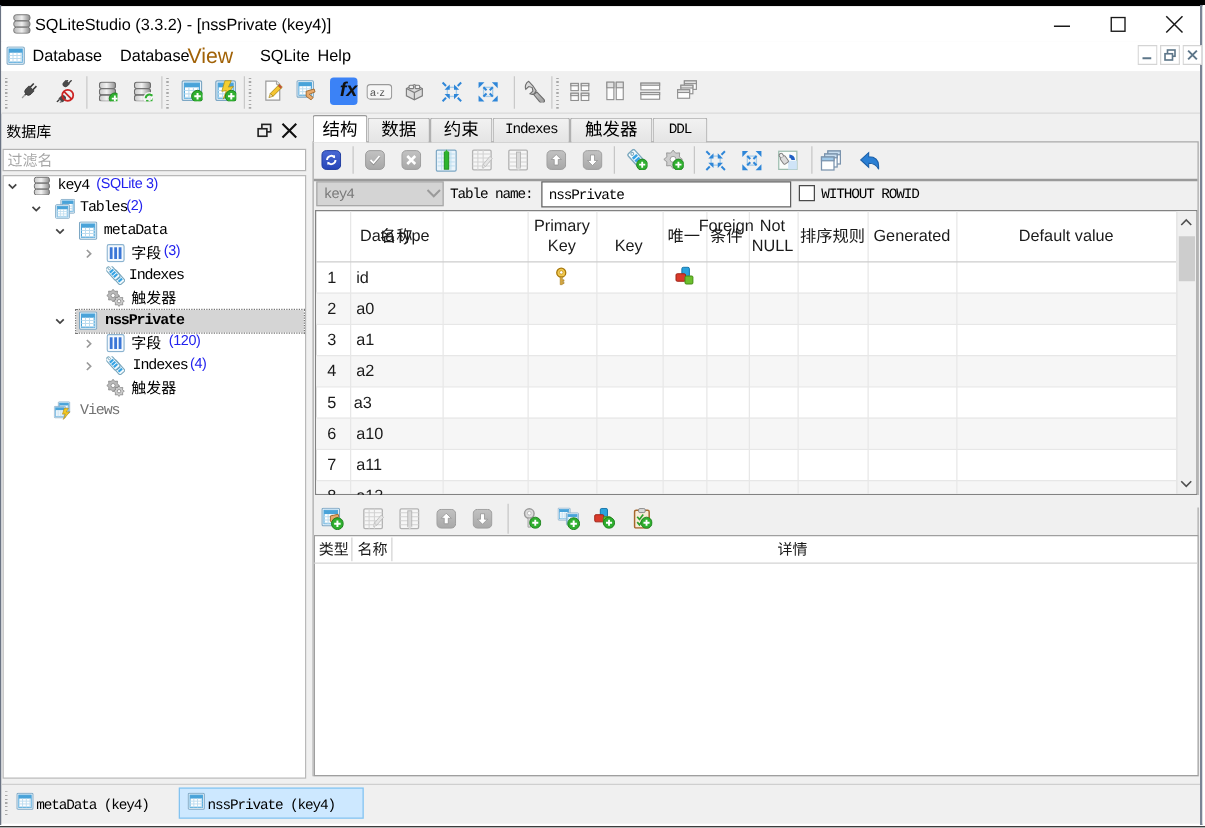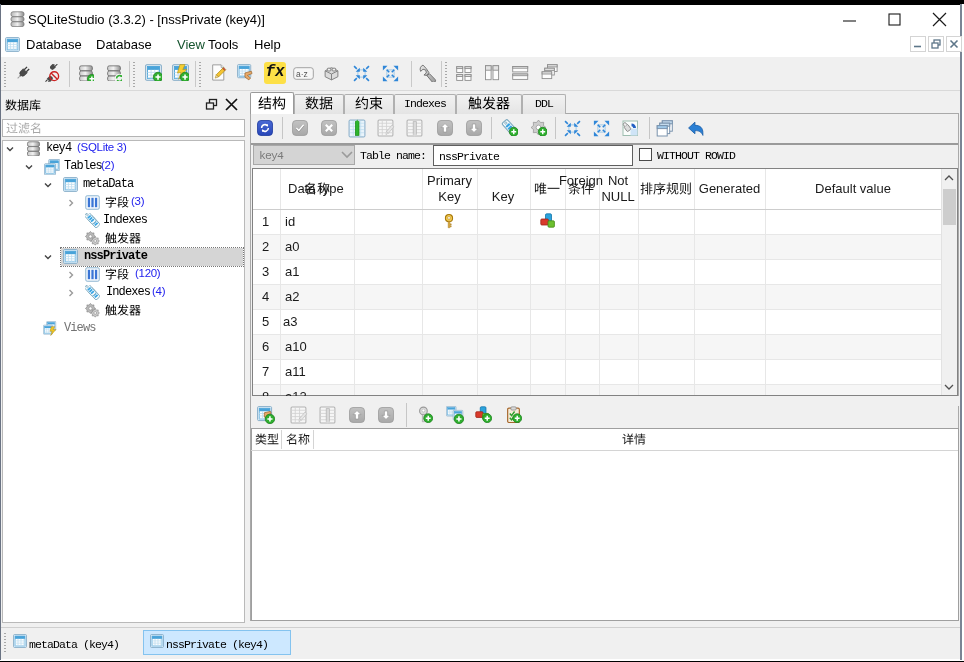--- a/index.html
+++ b/index.html
@@ -47,22 +47,22 @@
 <line x1="2.2" y1="7.4" x2="12.8" y2="7.4"></line>
       <line x1="2.2" y1="9.8" x2="12.8" y2="9.8"></line>
       <line x1="2.2" y1="12.2" x2="12.8" y2="12.2"></line>
 <line x1="5.4" y1="5.2" x2="5.4" y2="12.8"></line>
       <line x1="8.6" y1="5.2" x2="8.6" y2="12.8"></line>
       <line x1="11.8" y1="5.2" x2="11.8" y2="12.8"></line>
     </g>
   </svg>
 <div class="abs" style="left:26px;top:33px;height:24px;line-height:24px;font-size:13px;color:#000">Database</div>
 <div class="abs" style="left:96px;top:33px;height:24px;line-height:24px;font-size:13px;color:#000">Database</div>
-<div class="abs" style="left:177px;top:33px;height:24px;line-height:24px;font-size:13px;color:#14532d">View</div>
-<div class="abs" style="left:208px;top:33px;height:24px;line-height:24px;font-size:13px;color:#000">Tools</div>
+<div class="abs" style="left:150px;top:33px;height:24px;line-height:24px;font-size:17px;color:#a16207">View</div>
+<div class="abs" style="left:208px;top:33px;height:24px;line-height:24px;font-size:13px;color:#000">SQLite</div>
 <div class="abs" style="left:254px;top:33px;height:24px;line-height:24px;font-size:13px;color:#000">Help</div>
 <svg style="position:absolute;left:910px;top:36px" width="16" height="16" viewBox="0 0 16 16">
     <rect x="0.5" y="0.5" width="15" height="15" fill="#fff" stroke="#d4d4d4"></rect>
     <line x1="4" y1="10.5" x2="11" y2="10.5" stroke="#5d7689" stroke-width="1.6"></line>
   </svg>
 <svg style="position:absolute;left:928px;top:36px" width="16" height="16" viewBox="0 0 16 16">
     <rect x="0.5" y="0.5" width="15" height="15" fill="#fff" stroke="#d4d4d4"></rect>
     <g fill="none" stroke="#5d7689" stroke-width="1.3">
       <rect x="6" y="4" width="6" height="5"></rect>
       <rect x="4" y="7" width="6" height="5" fill="#fff"></rect>
@@ -195,21 +195,21 @@
 <line x1="2.2" y1="7.4" x2="12.8" y2="7.4"></line>
         <line x1="2.2" y1="9.8" x2="12.8" y2="9.8"></line>
         <line x1="2.2" y1="12.2" x2="12.8" y2="12.2"></line>
 <line x1="5.4" y1="5.2" x2="5.4" y2="12.8"></line>
         <line x1="8.6" y1="5.2" x2="8.6" y2="12.8"></line>
         <line x1="11.8" y1="5.2" x2="11.8" y2="12.8"></line>
       </g>
     </g>
 <path d="M7.5 8.5 13.5 6.8 14.2 9 9.8 10.8 12.8 13.2 11.2 15 7.5 12.3Z" fill="#e8a96a" stroke="#a06a30" stroke-width="0.7"></path>
   </svg>
-<div class="abs" style="left:264px;top:62px;width:22px;height:22px;background:#fde047;border-radius:3px;font-family:Liberation Mono, monospace;font-style:italic;font-weight:bold;font-size:16px;color:#111;text-align:center;line-height:21px">fx</div>
+<div class="abs" style="left:264px;top:62px;width:22px;height:22px;background:#3b82f6;border-radius:3px;font-family:Liberation Sans, sans-serif;font-style:italic;font-weight:bold;font-size:16px;color:#111;text-align:right;line-height:21px">fx</div>
 <svg style="position:absolute;left:293px;top:65px" width="21" height="17" viewBox="0 0 21 17">
     <rect x="0.7" y="2.7" width="19.6" height="11.6" rx="2.5" fill="#f6f6f6" stroke="#9a9a9a" stroke-width="0.9"></rect>
 <text x="3" y="11.5" font-family="Liberation Sans" font-size="8.5" fill="#555">a·z</text>
   </svg>
 <svg style="position:absolute;left:323px;top:65px" width="17" height="17" viewBox="0 0 16 16">
     <g stroke="#7f7f7f" stroke-width="0.9">
 <path d="M2 5.5 8 2.5 14 5.5 14 11 8 14 2 11Z" fill="#dcdcdc"></path>
 <path d="M2 5.5 8 8.5 14 5.5" fill="none"></path>
       <line x1="8" y1="8.5" x2="8" y2="14"></line>
 <rect x="4" y="3" width="3.4" height="2.6" rx="0.8" fill="#f2f2f2"></rect>

